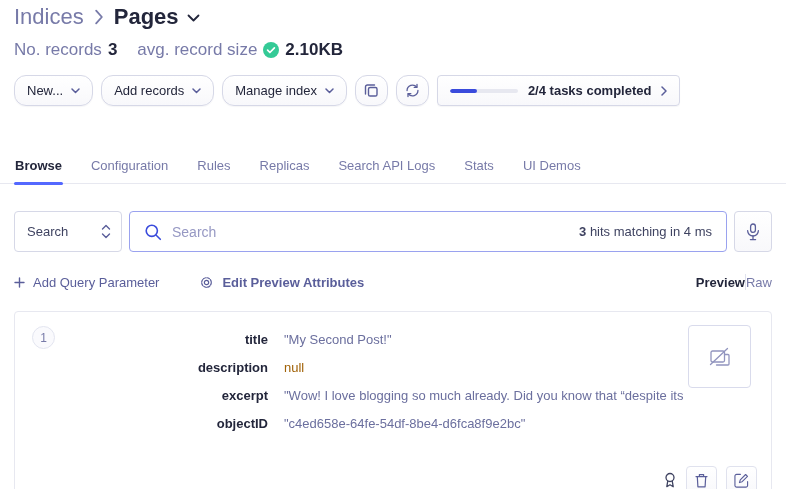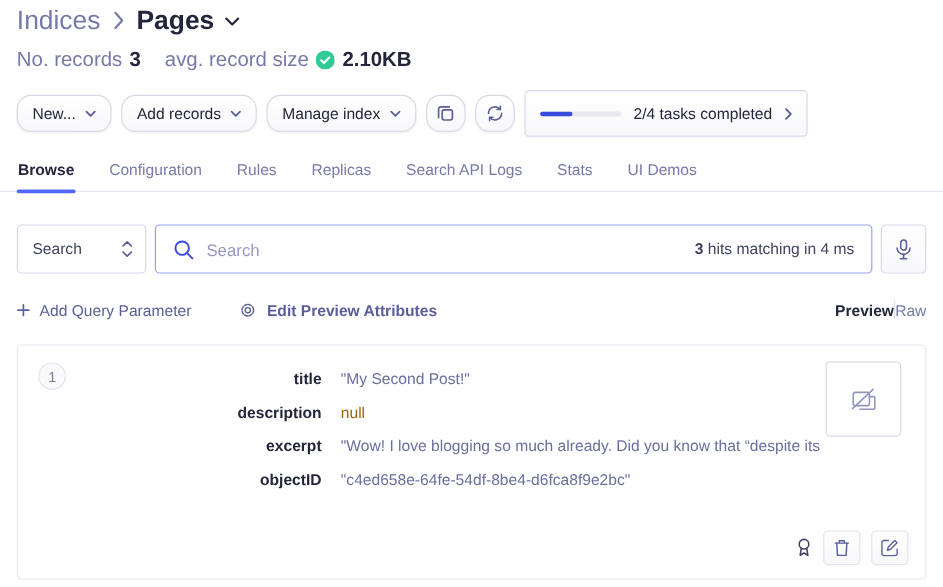--- a/index.html
+++ b/index.html
@@ -30,32 +30,32 @@
   .btn {
     display:flex; align-items:center; gap:8px;
     border:1px solid #d6d8e7; border-radius:12px;
     background:linear-gradient(#ffffff,#f8f8fb);
     padding:0 12px; height:31px; font-size:13px; color:#23263b;
     cursor:pointer; box-shadow:0 1px 1px rgba(35,38,59,.04);
   }
   .btn .chev { color:#5a5e9a; display:flex; margin-top:1px; }
   .icon-btn { justify-content:center; width:33px; padding:0; color:#5a5e9a; }
   .tasks-pill { display:flex; align-items:center; gap:10px; border:1px solid #d6d8e7;
-    border-radius:4px; height:39px; padding:0 12px; cursor:pointer;
-    background:linear-gradient(#ffffff,#f8f8fb); box-shadow:0 1px 1px rgba(35,38,59,.04); }
+    border-radius:4px; height:31px; padding:0 12px; cursor:pointer;
+    background:linear-gradient(#ffffff,#f8f8fb); box-shadow:0 1px 1px rgba(35,38,59,.04);font-weight:bold; }
   .progress-track { width:68px; height:4px; border-radius:2px; background:#e7e8f0; overflow:hidden; }
   .progress-fill { height:100%; border-radius:2px; background:#3a4bdc; }
   .tasks-label { font-size:13px; color:#23263b; }
   .tasks-pill .chev-right { color:#5a5e9a; display:flex; }
 
   
   .tabs { display:flex; gap:27px; margin:14px -14px 0 -14px; padding:0 14px;
     border-bottom:1px solid #e7e8f0; }
   .tab { font-size:13px; color:#777aa8; padding:6px 1px 10px 1px; cursor:pointer;
-    border:none; background:none; font-family:inherit; position:relative; }
+    border:none; background:none; font-family:inherit; position:relative;margin-top:32px; }
   .tab.active { color:#23263b; font-weight:bold; }
   .tab.active::after { content:""; position:absolute; left:0; right:0; bottom:-2px;
     height:3px; border-radius:2px; background:#5468ff; }
 
   
   .search-row { display:flex; align-items:flex-start; gap:7px; margin-top:27px; }
   .search-mode {
     width:108px; border:1px solid #d6d8e7; border-radius:4px; background:#fff;
     display:flex; align-items:center; justify-content:space-between;
     padding:0 10px 0 12px; font-size:13px; color:#3f4361; cursor:pointer; height:41px;

